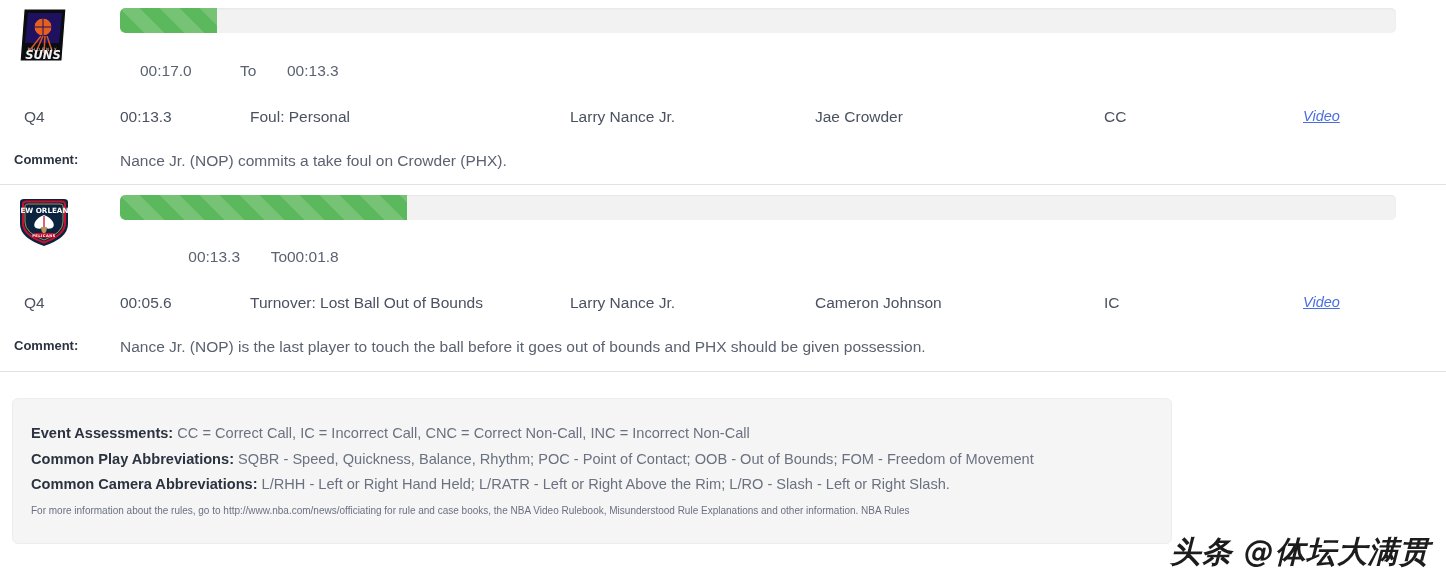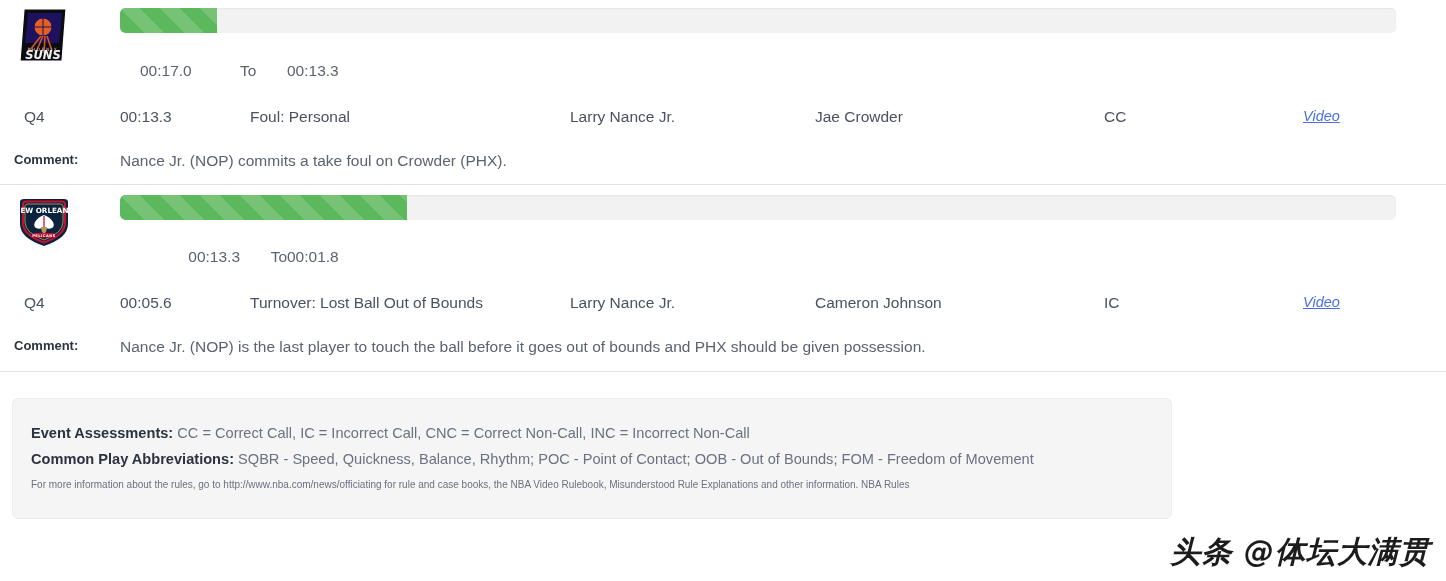--- a/index.html
+++ b/index.html
@@ -262,18 +262,19 @@
       <span class="comment-label">Comment:</span>
       <span class="comment-text">Nance Jr. (NOP) is the last player to touch the ball before it goes out of bounds and PHX should be given possession.</span>
     </div>
 
     <div class="divider" style="top:371px;"></div>
   </div>
 
   <div class="legend-panel">
     <p class="legend-line"><b>Event Assessments:</b><span> CC = Correct Call, IC = Incorrect Call, CNC = Correct Non-Call, INC = Incorrect Non-Call</span></p>
     <p class="legend-line"><b>Common Play Abbreviations:</b><span> SQBR - Speed, Quickness, Balance, Rhythm; POC - Point of Contact; OOB - Out of Bounds; FOM - Freedom of Movement</span></p>
+    <p class="legend-line"><b>Common Camera Abbreviations:</b><span> L/RHH - Left or Right Hand Held; L/RATR - Left or Right Above the Rim; L/RO - Slash - Left or Right Slash.</span></p>
     <p class="legend-para">For more information about the rules, go to http://www.nba.com/news/officiating for rule and case books, the NBA Video Rulebook, Misunderstood Rule Explanations and other information. NBA Rules</p>
   </div>
 
   <div class="watermark">头条 @体坛大满贯</div>
 
 </div>
 
 </body></html>

